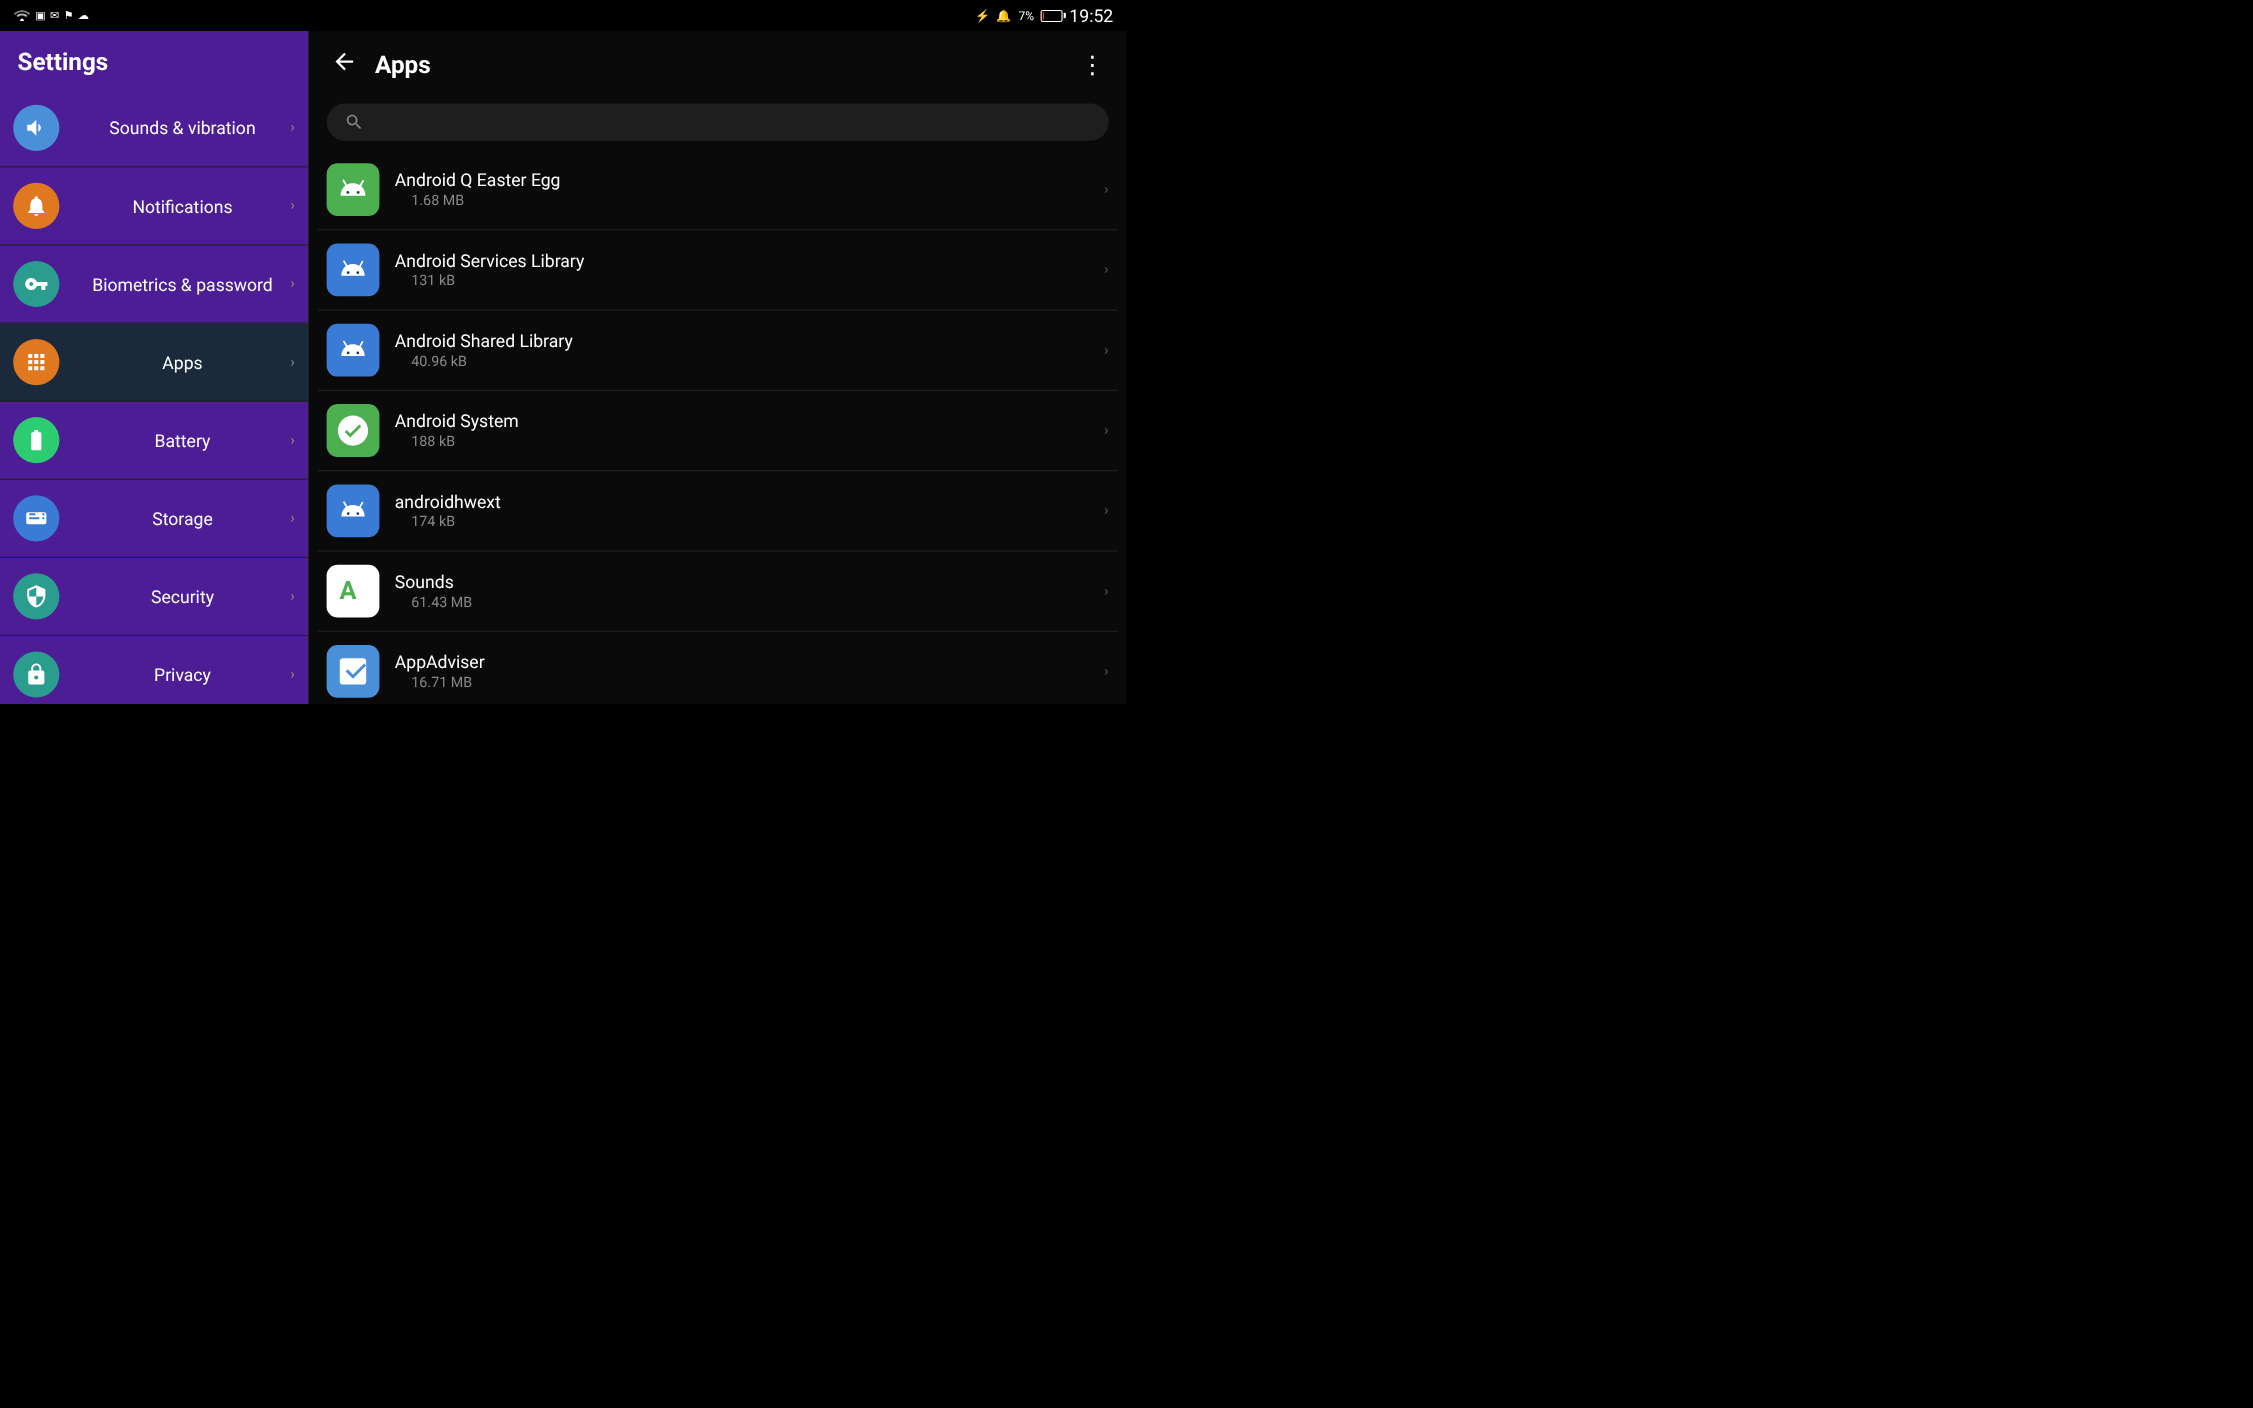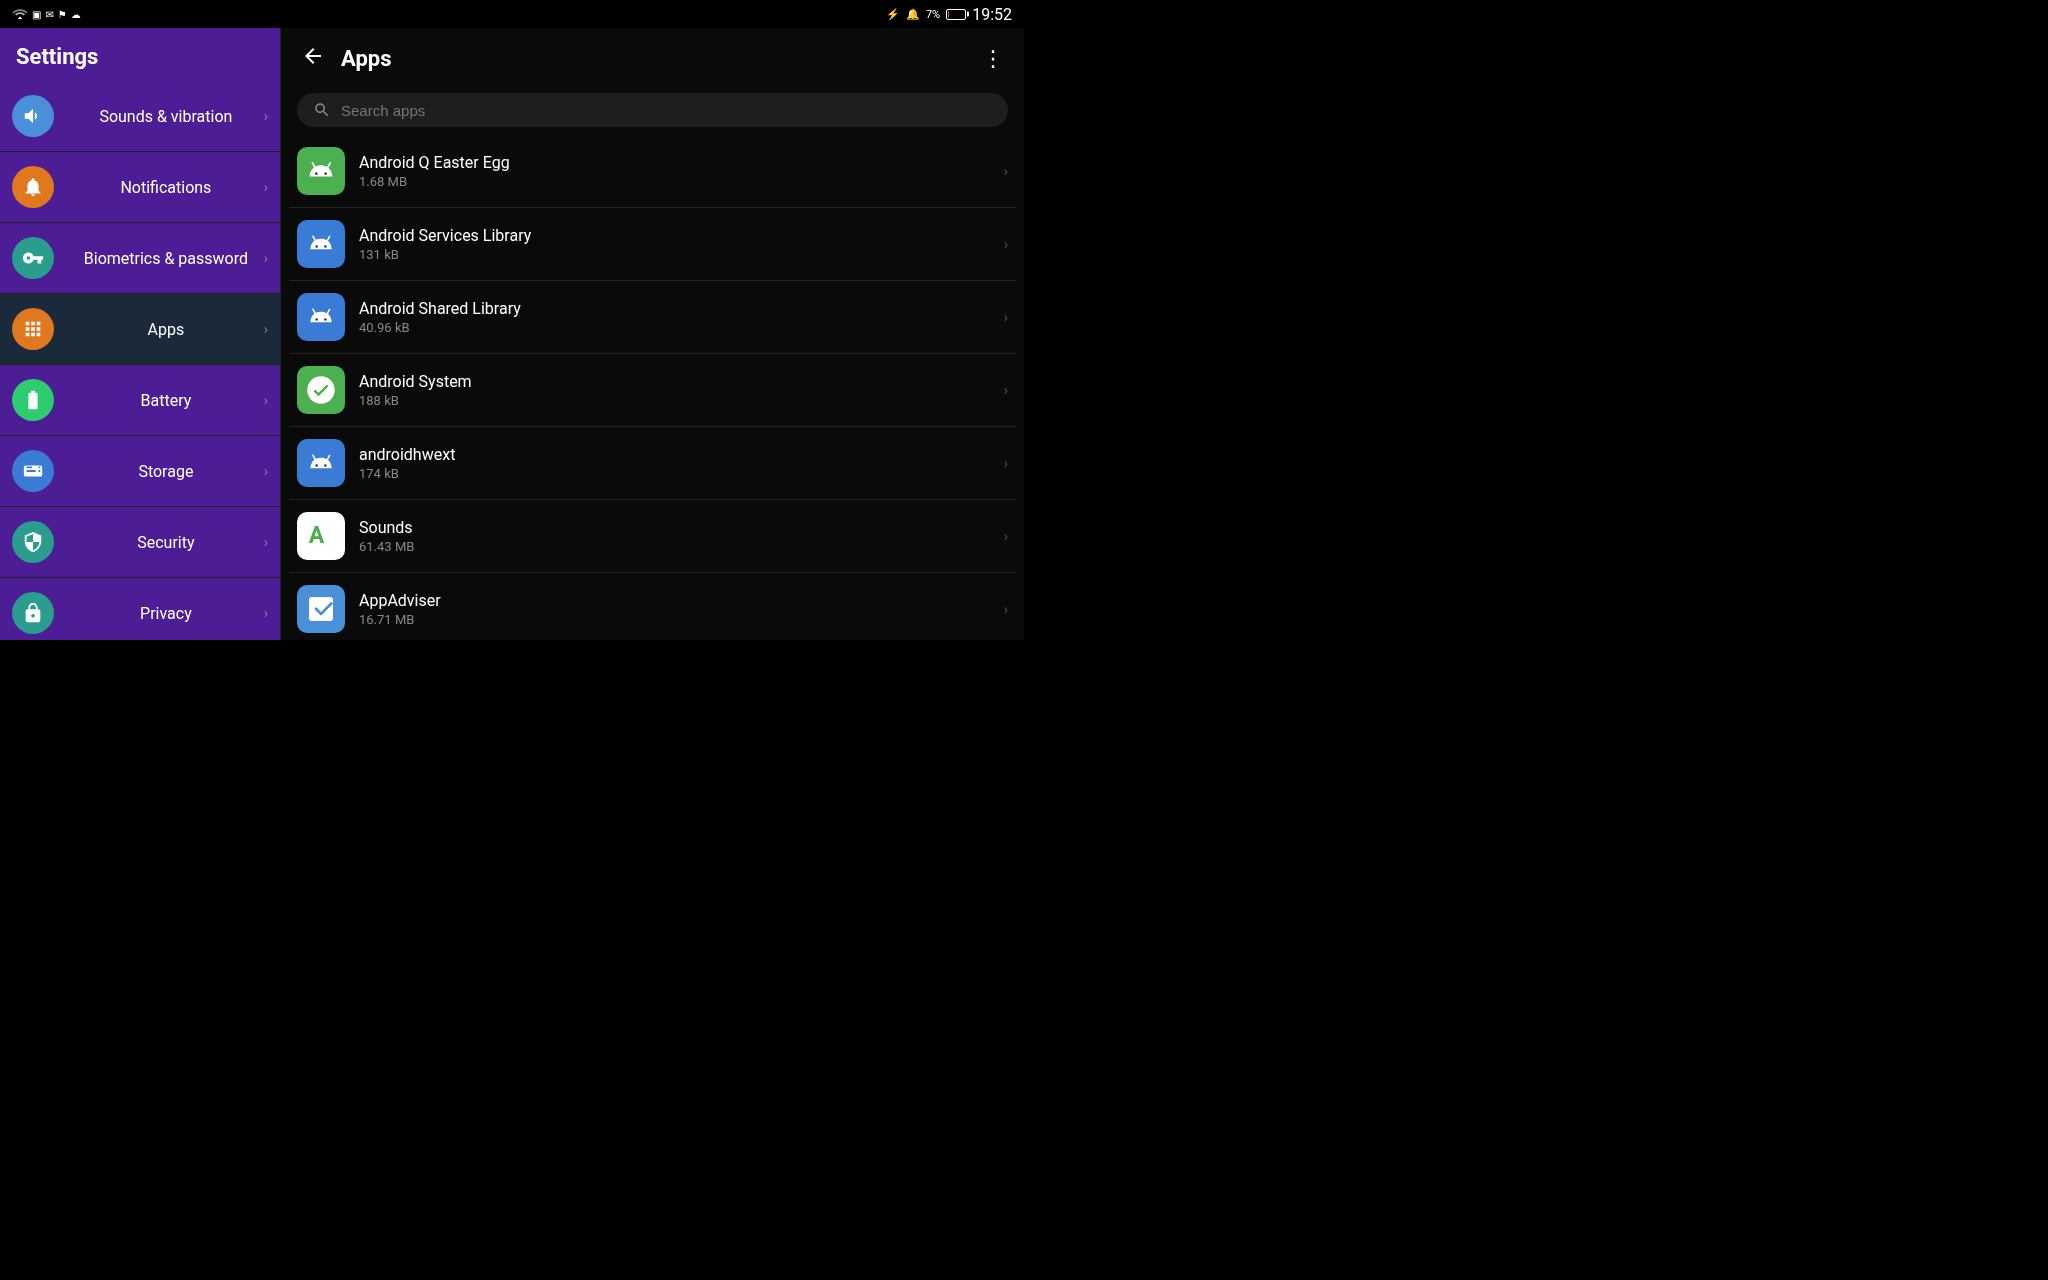--- a/index.html
+++ b/index.html
@@ -239,20 +239,21 @@
     }
     .app-name {
       font-size: 16px;
       color: #fff;
       font-weight: 400;
     }
     .app-size {
       font-size: 13px;
       color: #888;
       margin-top: 2px;
+      margin-left: 15px;
     }
     .app-chevron {
       color: #555;
       font-size: 14px;
     }
 
     
     ::-webkit-scrollbar { width: 4px; }
     ::-webkit-scrollbar-track { background: #000; }
     ::-webkit-scrollbar-thumb { background: #333; border-radius: 2px; }
@@ -390,21 +391,20 @@
         </svg>
       </span>
       <span class="apps-title">Apps</span>
       <span class="more-btn">⋮</span>
     </div>
 
     <div class="search-bar">
       <svg width="18" height="18" viewBox="0 0 24 24" fill="#888">
         <path d="M15.5 14h-.79l-.28-.27C15.41 12.59 16 11.11 16 9.5 16 5.91 13.09 3 9.5 3S3 5.91 3 9.5 5.91 16 9.5 16c1.61 0 3.09-.59 4.23-1.57l.27.28v.79l5 4.99L20.49 19l-4.99-5zm-6 0C7.01 14 5 11.99 5 9.5S7.01 5 9.5 5 14 7.01 14 9.5 11.99 14 9.5 14z"></path>
       </svg>
-      <input class="search-input" type="text" placeholder="Search apps" style="">
     </div>
 
     <div class="apps-list">
 
       <div class="app-item">
         <div class="app-icon app-icon-android-q">
           <svg width="32" height="32" viewBox="0 0 24 24" fill="white">
             <path d="M17.6 9.48l1.84-3.18c.16-.31.04-.69-.26-.85-.29-.15-.65-.06-.83.22l-1.88 3.24C14.92 8.05 13.5 7.7 12 7.7c-1.5 0-2.9.35-4.12.97L5.99 5.43c-.18-.28-.54-.37-.83-.22-.3.16-.42.54-.26.85l1.84 3.18C4.68 11.08 3.5 13.5 3.5 16.2h17c0-2.7-1.18-5.12-2.9-6.72z"></path>
             <circle cx="8.5" cy="14" r="1" fill="#1b5e20"></circle>
             <circle cx="15.5" cy="14" r="1" fill="#1b5e20"></circle>

